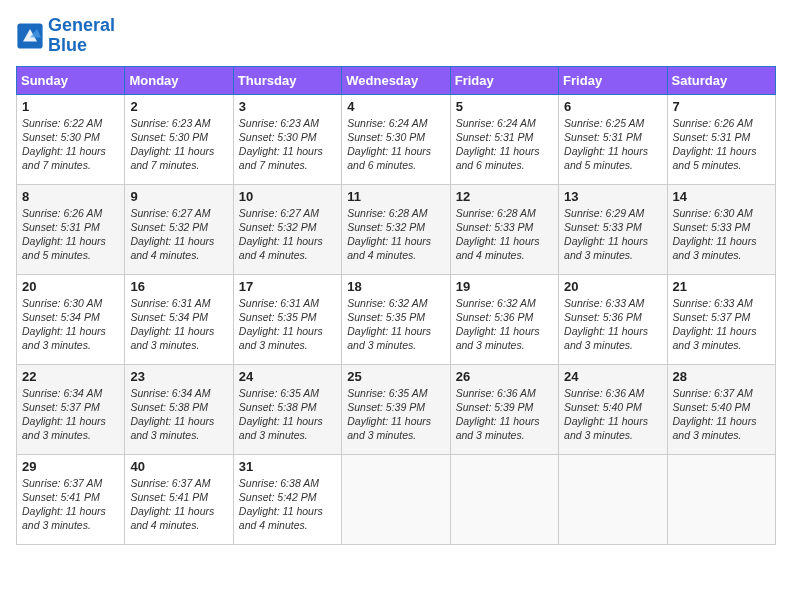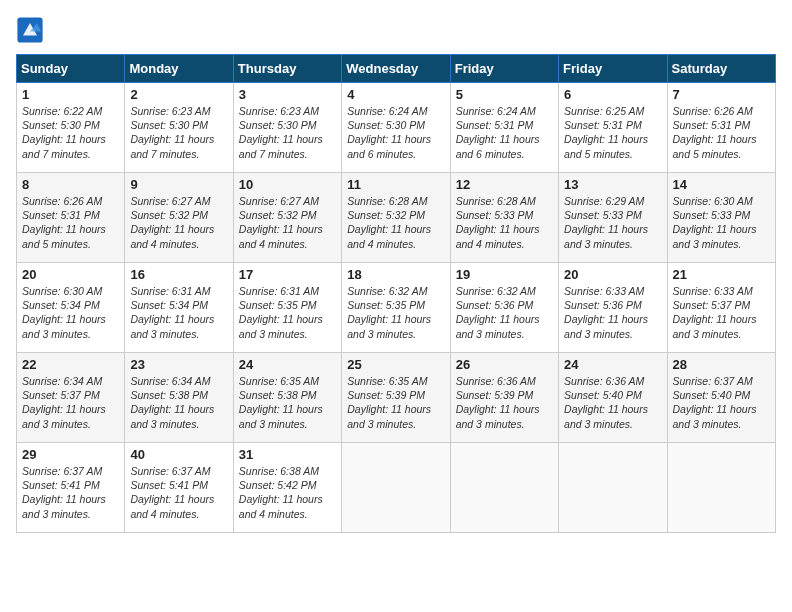--- a/index.html
+++ b/index.html
@@ -45,21 +45,21 @@
     .location {
       font-size: 14px;
       color: #555;
     }
     .calendar {
       width: 100%;
       border-collapse: collapse;
       font-size: 11px;
     }
     .calendar th {
-      background: #0c4a6e;
+      background: #8b5cf6;
       color: #fff;
       padding: 6px 4px;
       text-align: left;
       font-size: 13px;
       font-weight: bold;
       border: 1px solid #2874c8;
     }
     .calendar td {
       vertical-align: top;
       border: 1px solid #ccc;
@@ -94,20 +94,24 @@
 </head>
 <body>
 
 <div class="header">
   <div class="logo">
     <svg class="logo-icon" viewBox="0 0 40 40">
       <rect x="2" y="2" width="36" height="36" rx="4" fill="#1a6bbf"></rect>
       <polygon points="10,28 20,10 30,28" fill="white" opacity="0.9"></polygon>
       <polygon points="20,22 30,10 36,22" fill="#4a9de8" opacity="0.7"></polygon>
     </svg>
+    <div class="logo-text">
+      <span>General</span><br>
+      <span style="color:#1a6bbf; font-weight:bold;">Blue</span>
+    </div>
   </div>
   <div class="title-block">
     <div class="month-title"></div>
     <div class="location"></div>
   </div>
 </div>
 
 <table class="calendar">
   <thead>
     <tr id="weekday-header">

